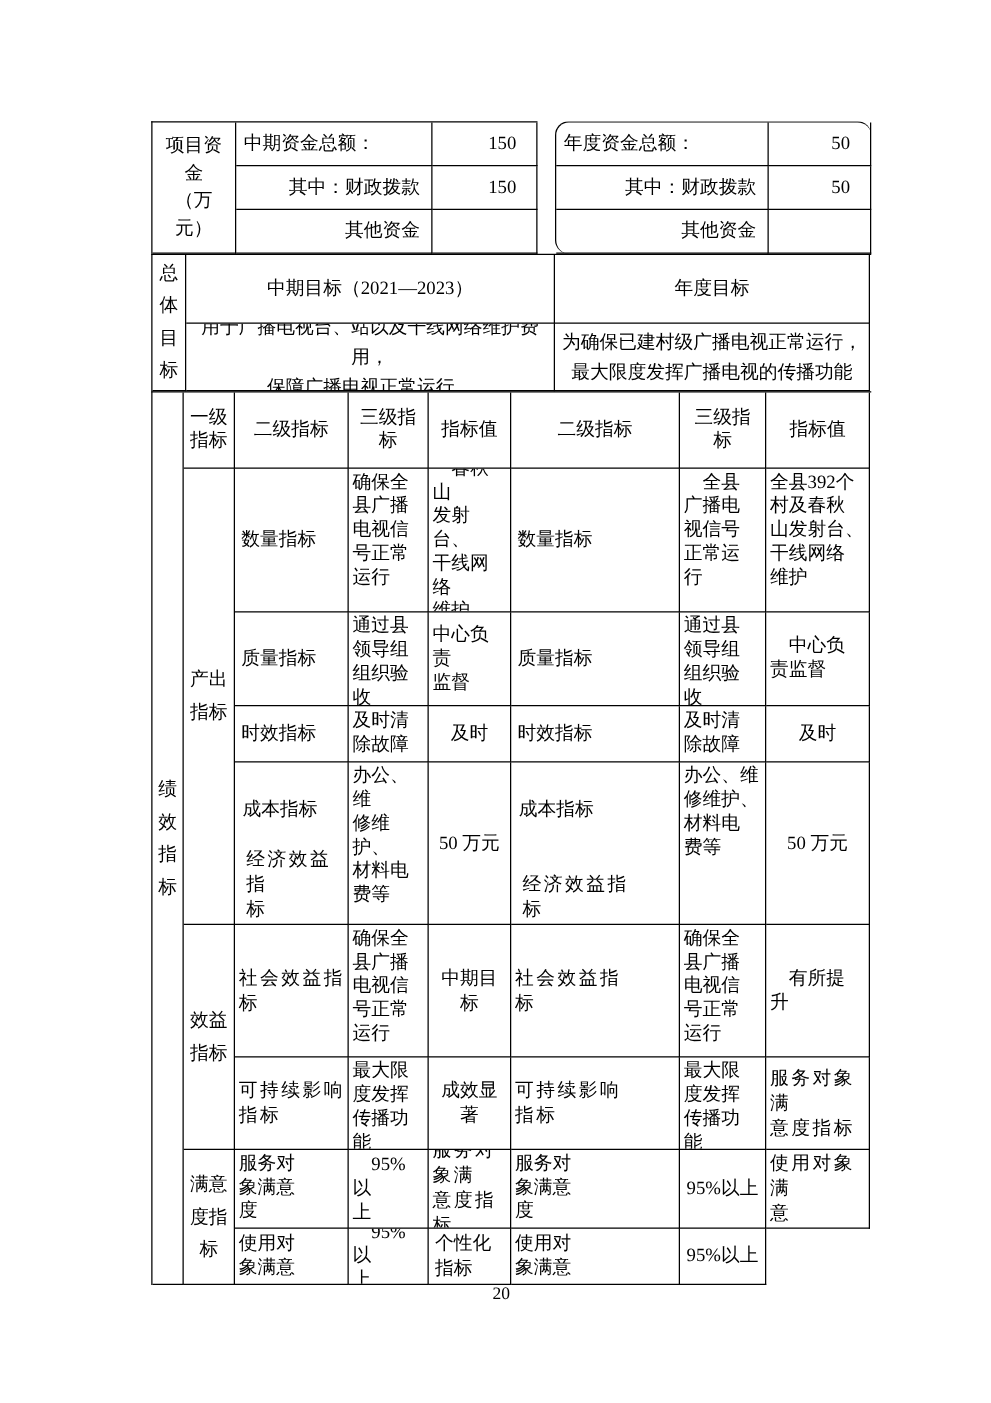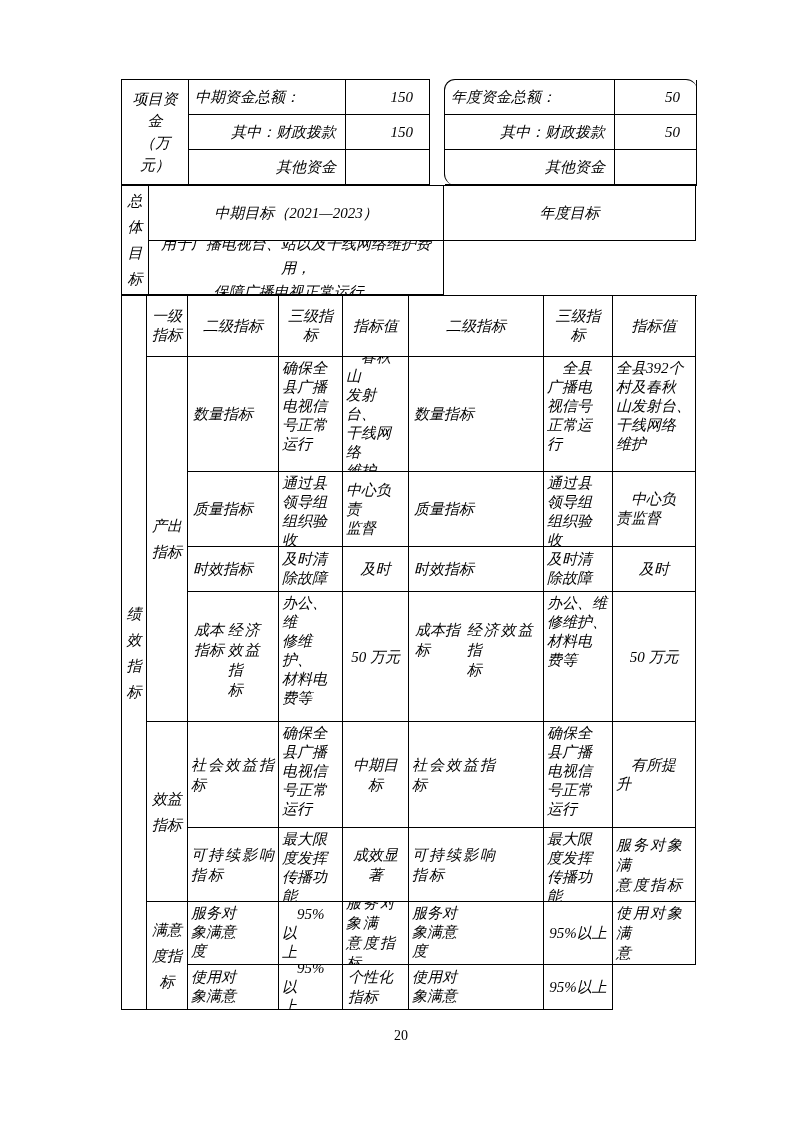--- a/index.html
+++ b/index.html
@@ -1,21 +1,21 @@
 <!DOCTYPE html>
 <html><head>
 <meta charset="utf-8">
 <style>
   html,body{margin:0;padding:0;}
   body{
     width:793px;height:1122px;background:#ffffff;position:relative;
     font-family:"Liberation Serif","DejaVu Serif",serif;
     color:#000;font-size:15px;
   }
-  .doc{position:absolute;left:121px;top:79px;width:576px;font-style:italic;}
+  .doc{position:absolute;left:121px;top:97px;width:576px;}
   .flexrow{display:flex;}
   .g{display:grid;border-top:1px solid #000;border-left:1px solid #000;}
   .cell{
     border-right:1px solid #000;border-bottom:1px solid #000;
     box-sizing:border-box;display:flex;overflow:hidden;
     padding:2px 5px;line-height:20px;
   }
   .vc{align-items:center}
   .vt{align-items:flex-start}
   .hc{justify-content:center;text-align:center}
@@ -40,21 +40,21 @@
   .goaltext{line-height:24px;}
   
   .gc{
     grid-template-columns:25px 41px 91px 64px 66px 135px 69px 83px;
     grid-template-rows:61px 115px 75px 45px 130px 106px 74px 63px 45px;
   }
   .perfLabel{grid-column:1;grid-row:1/10;}
   .gOut{grid-column:2;grid-row:2/6;}
   .gBen{grid-column:2;grid-row:6/8;}
   .gSat{grid-column:2;grid-row:8/10;}
-  .costcell{flex-direction:row;justify-content:space-between;align-items:flex-start;padding:28px 5px 1px 6px;}
+  .costcell{flex-direction:column;justify-content:space-between;align-items:flex-start;padding:28px 5px 1px 6px;}
   .pageno{position:absolute;left:121px;top:1028px;width:560px;text-align:center;font-size:14px;}
 </style>
 </head>
 <body>
 
 <div class="doc">
 
   <div class="flexrow">
     <div class="g gaL">
       <div class="cell sp3r vc hc pre fundlabel">项目资金
@@ -79,20 +79,22 @@
 
   <div class="g gb">
     <div class="cell sp2r vc hc pre vlabel">总
 体
 目
 标</div>
     <div class="cell vc hc">中期目标（2021—2023）</div>
     <div class="cell vc hc">年度目标</div>
     <div class="cell vc hc pre goaltext">用于广播电视台、站以及干线网络维护费用，
 保障广播电视正常运行。</div>
+    <div class="cell vc hc pre goaltext">为确保已建村级广播电视正常运行，
+最大限度发挥广播电视的传播功能</div>
   </div>
 
   <div class="g gc">
     <div class="cell perfLabel vc hc pre vlabel">绩
 效
 指
 标</div>
     <div class="cell gOut vc hc pre vlabel">产出
 指标</div>
     <div class="cell gBen vc hc pre vlabel">效益

